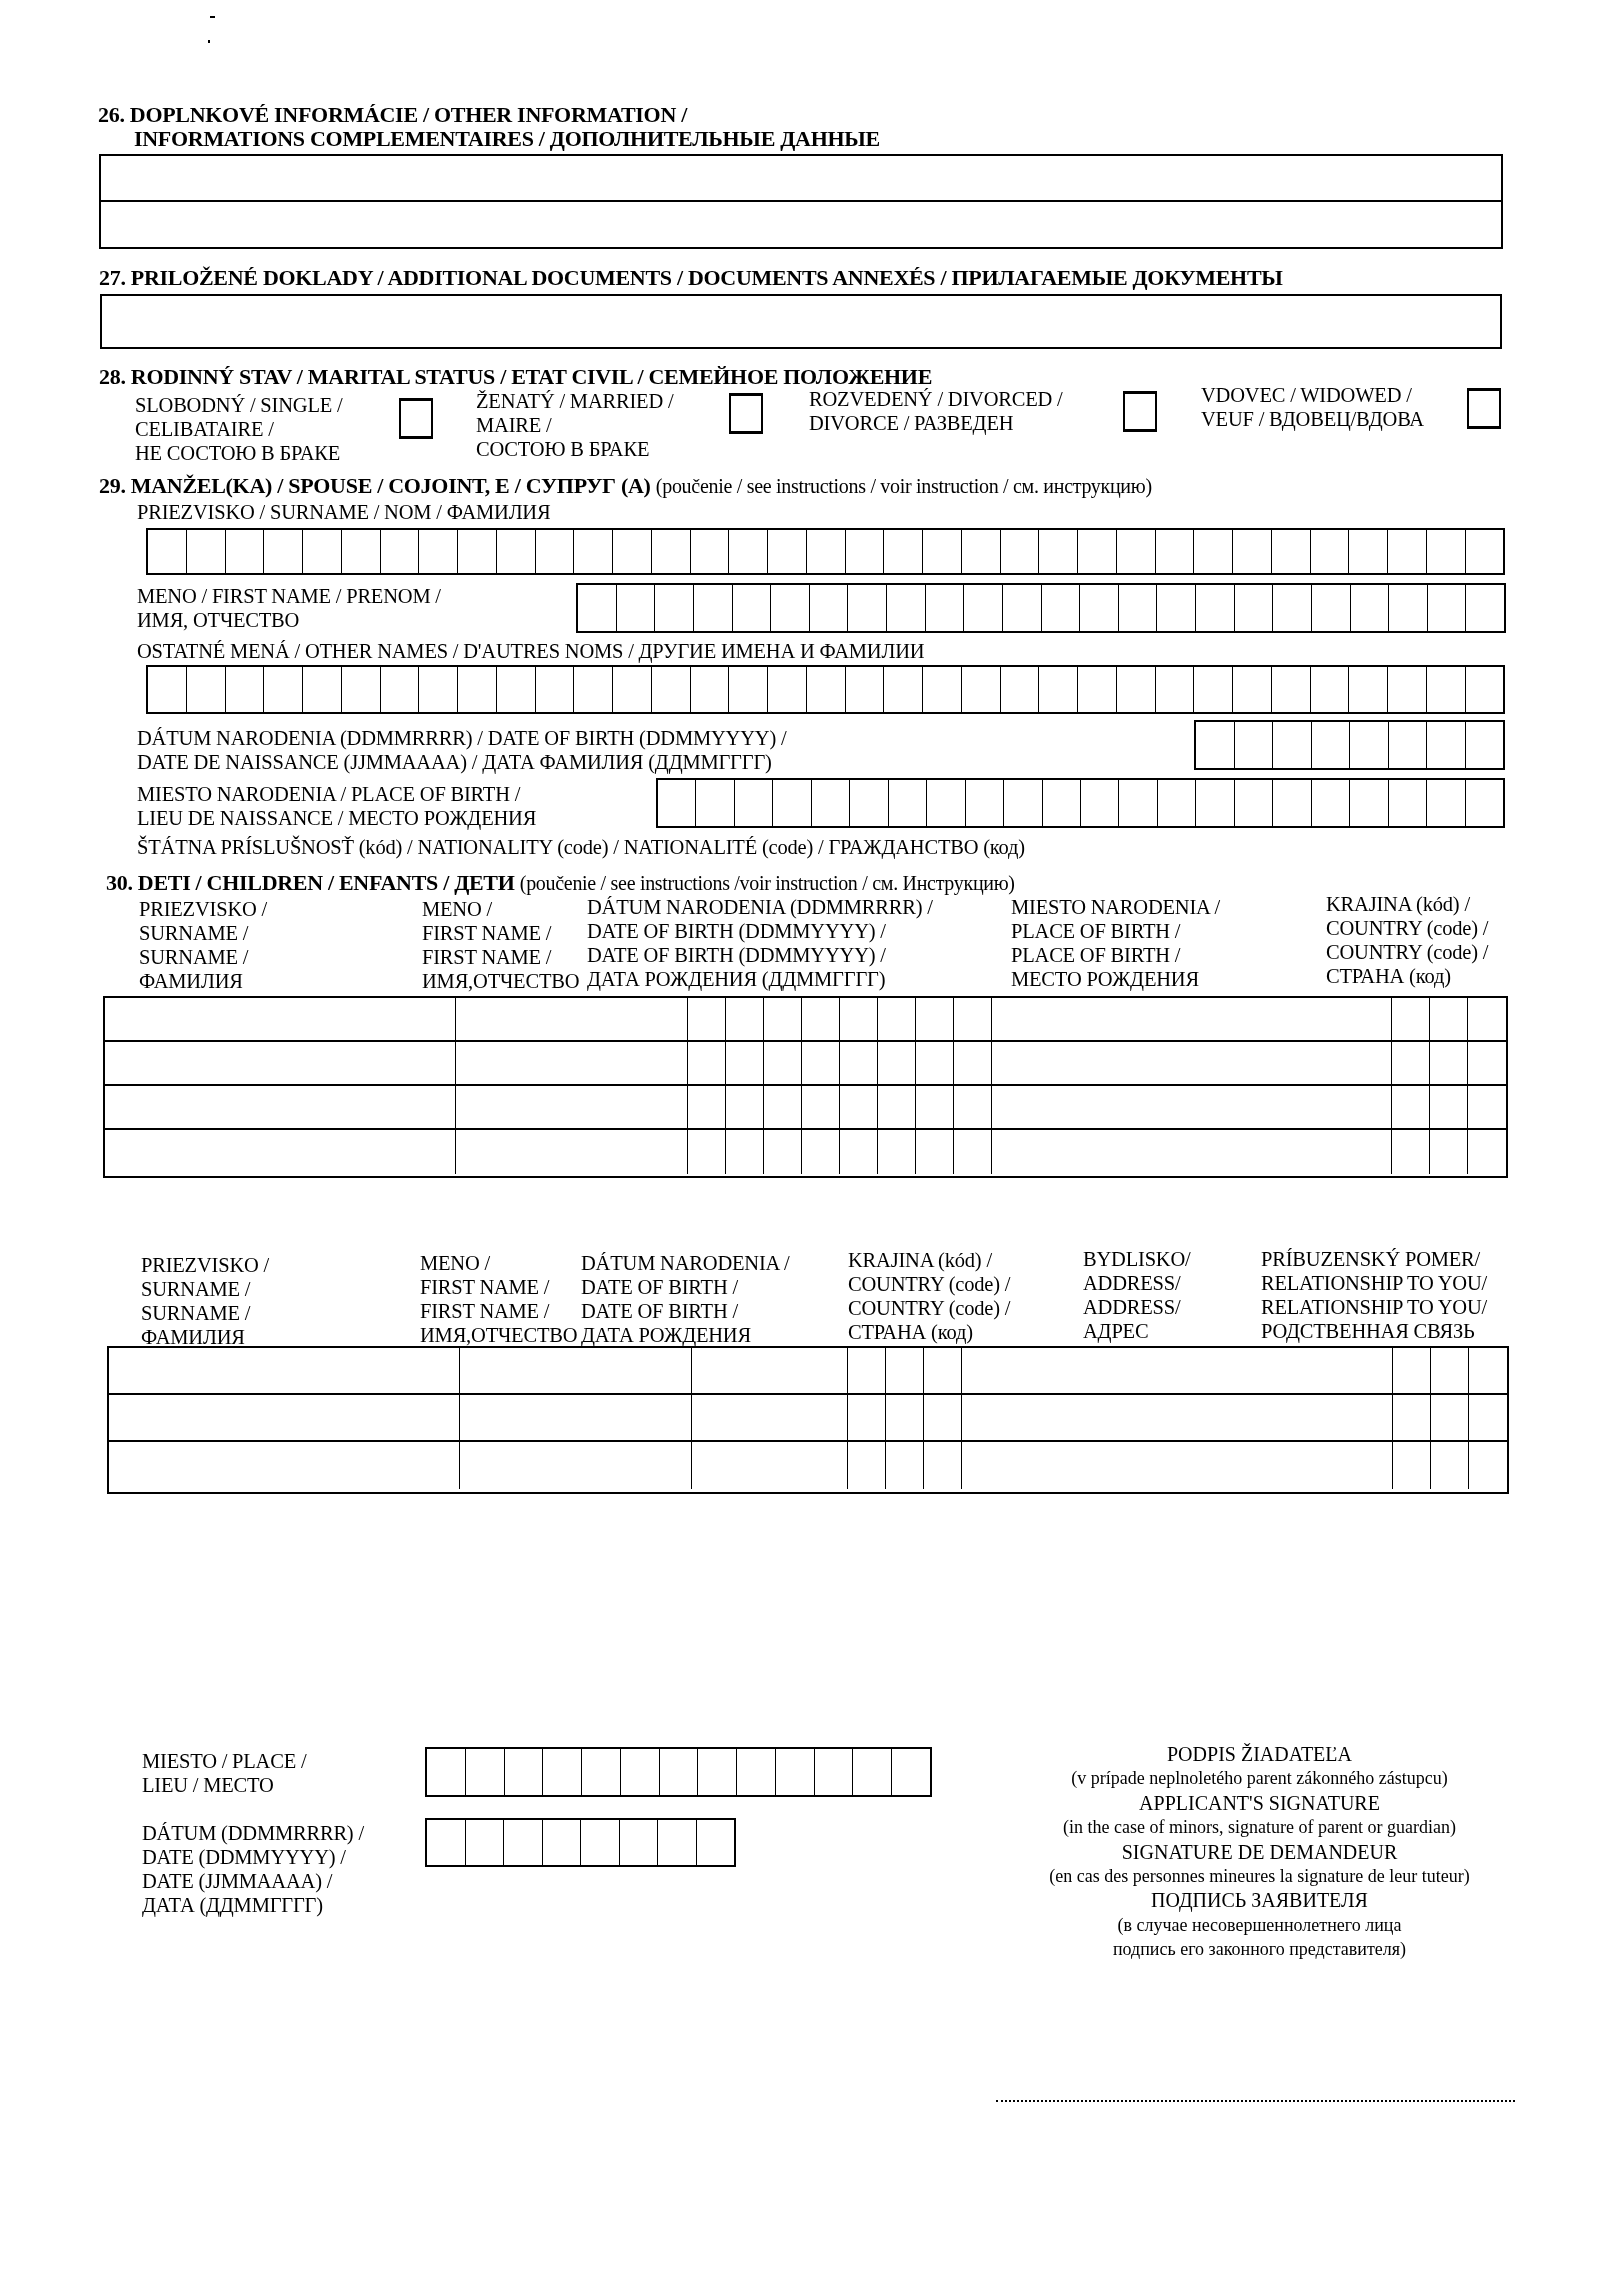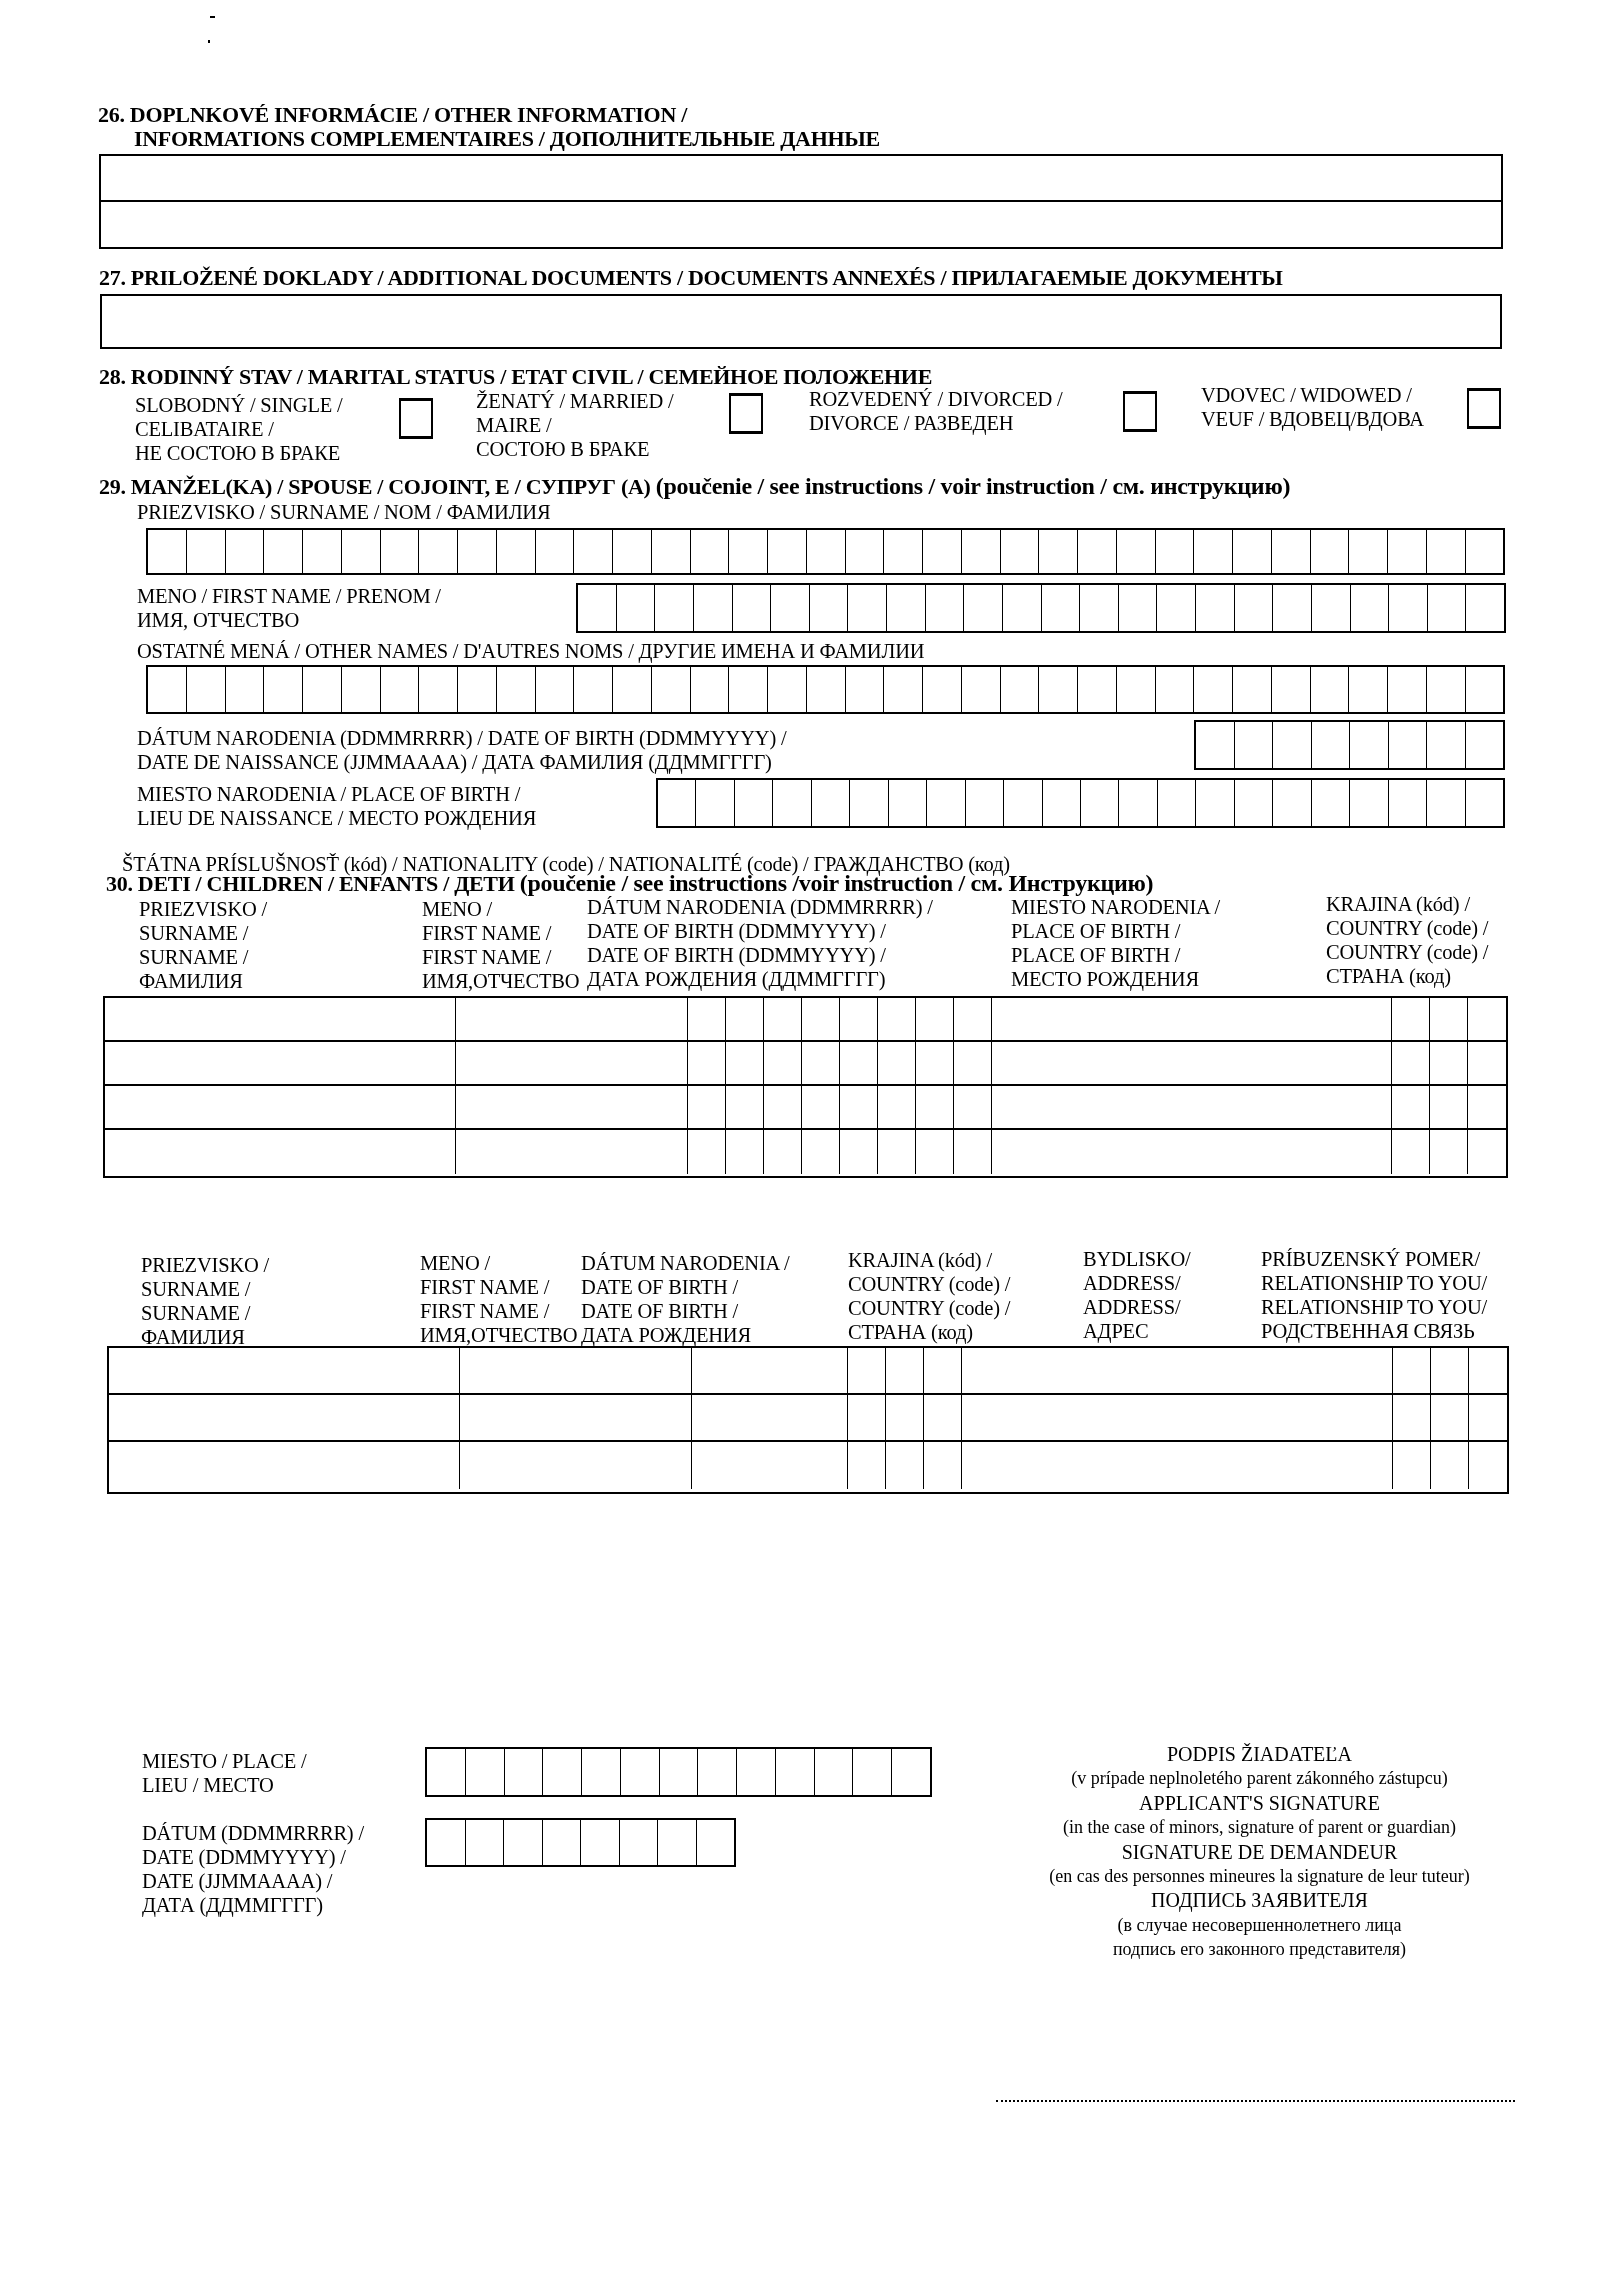--- a/index.html
+++ b/index.html
@@ -2,21 +2,21 @@
 <html style="font-size:10.6px"><head>
 <meta charset="utf-8">
 <style>
   html, body { margin: 0; padding: 0; background: #ffffff; }
   body {
     width: 1622px; height: 2273px; position: relative; overflow: hidden;
     font-family: "Liberation Serif", "DejaVu Serif", serif; color: #000;
   }
   .abs { position: absolute; }
   .sec-title { font-weight: bold; font-size: 22px; line-height: 24px; letter-spacing: -0.3px; white-space: nowrap; }
-  .sec-title .note { font-weight: bold; font-size: 24px; }
+  .sec-title .note { font-weight: normal; font-size: 20px; }
   .lbl { font-size: 20.5px; line-height: 24px; white-space: pre-line; letter-spacing: -0.2px; }
   .lbl-one { font-size: 20.5px; line-height: 24px; white-space: nowrap; letter-spacing: -0.2px; }
   .textbox { border: 2.6px solid #000; box-sizing: border-box; }
   .cells { display: flex; border: 2.6px solid #000; box-sizing: border-box; }
   .cells .c { flex: 1 1 0; border-right: 1.3px solid #000; }
   .cells .c:last-child { border-right: none; }
   .grid { position: absolute; border: 2.6px solid #000; box-sizing: border-box; }
   .grid .row { display: flex; border-bottom: 2.6px solid #000; box-sizing: border-box; }
   .grid .row:last-child { border-bottom: none; }
   .grid .col { border-right: 1.3px solid #000; box-sizing: border-box; }
@@ -205,21 +205,21 @@
     <div class="c"></div>
     <div class="c"></div>
     <div class="c"></div>
     <div class="c"></div>
     <div class="c"></div>
     <div class="c"></div>
     <div class="c"></div>
     <div class="c"></div>
   </div>
 
-<div class="abs lbl-one" style="left:122px;top:835px;margin-top:17px;">ŠTÁTNA PRÍSLUŠNOSŤ (kód) / NATIONALITY (code) / NATIONALITÉ (code) / ГРАЖДАНСТВО (код)</div>
+<div class="abs lbl-one" style="left:137px;top:835px;">ŠTÁTNA PRÍSLUŠNOSŤ (kód) / NATIONALITY (code) / NATIONALITÉ (code) / ГРАЖДАНСТВО (код)</div>
 
 <div class="abs sec-title" style="left:106px;top:871px;">
   <span>30. DETI / CHILDREN / ENFANTS / ДЕТИ</span>
   <span class="note">(poučenie / see instructions /voir instruction / см. Инструкцию)</span>
 </div>
 <div class="abs lbl" style="left:139px;top:897px;">PRIEZVISKO /
 SURNAME /
 SURNAME /
 ФАМИЛИЯ</div>
 <div class="abs lbl" style="left:422px;top:897px;">MENO /

